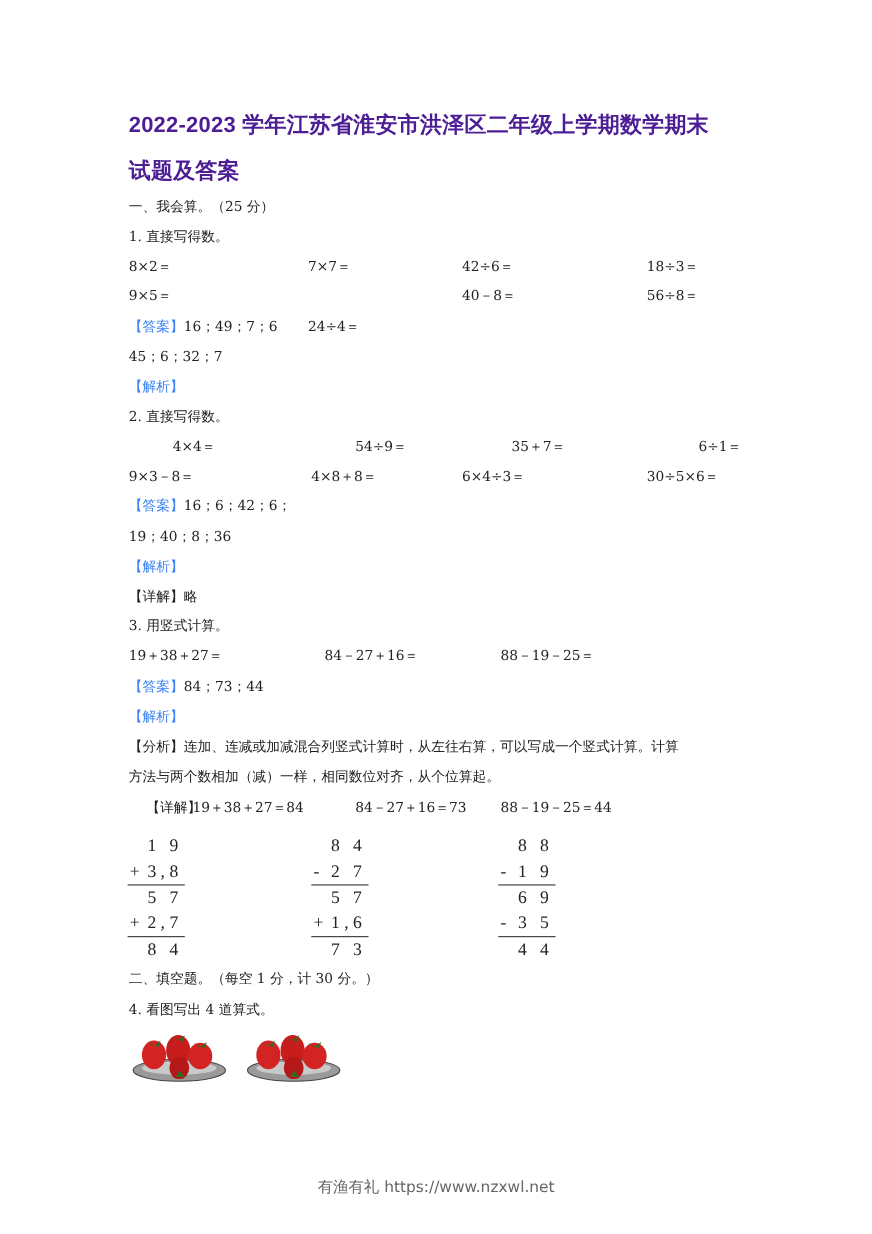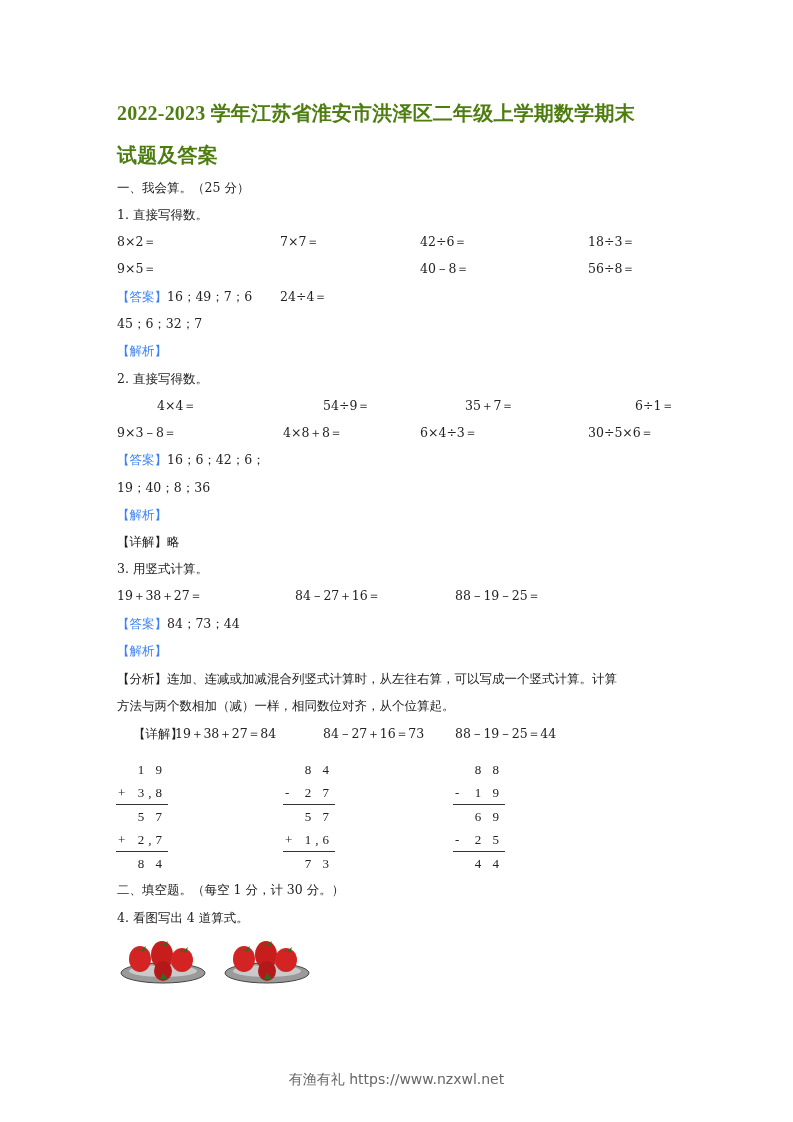--- a/index.html
+++ b/index.html
@@ -1,25 +1,25 @@
 <!DOCTYPE html>
 <html><head>
 <meta charset="utf-8">
 <style>
   html, body { margin: 0; padding: 0; background: #ffffff; }
   body { width: 793px; height: 1122px; position: relative; overflow: hidden;
          font-family: "DejaVu Serif", "Liberation Serif", serif; color: #222; }
   .abs { position: absolute; white-space: nowrap; }
-  .title { font-family: Liberation Serif, serif; font-weight: bold;
-           font-size: 20px; color: #4d7c0f; left: 117px; letter-spacing: 0.2px; }
+  .title { font-family: Liberation Sans, sans-serif; font-weight: bold;
+           font-size: 20px; color: #4c1d95; left: 117px; letter-spacing: 0.2px; }
   .line { font-size: 12.5px; left: 117px; color: #222; }
   .blue { color: #3b82f6; }
   .row { position: absolute; left: 117px; font-size: 12.5px; width: 560px; height: 18px; }
   .row span { position: absolute; top: 0; white-space: nowrap; }
-  .vc { position: absolute; font-size: 13px; font-family: "Liberation Serif", serif; color: #222; }
+  .vc { position: absolute; font-size: 16px; font-family: "Liberation Serif", serif; color: #222; }
   .vc .r { height: 23px; line-height: 23px; text-align: right; position: relative; width: 48px; letter-spacing: 4px; }
   .vc .op { position: absolute; left: 0; top: 0; letter-spacing: 0; }
   .vc .bar { border-top: 1px solid #333; width: 52px; margin-left: -2px; }
   .foot { font-family: "DejaVu Sans", "Liberation Sans", sans-serif; font-size: 14px; color: #666;
           left: 0; width: 793px; text-align: center; top: 1071px; }
   .berry-img { position: absolute; width: 90px; height: 50px; }
 </style>
 </head>
 <body>
 
@@ -104,21 +104,21 @@
     <div class="r"><span>5 7</span></div>
     <div class="r"><span class="op">+</span><span>1,6</span></div>
     <div class="bar"></div>
     <div class="r"><span>7 3</span></div>
   </div>
 <div class="vc" id="vc2" style="left:455px; top:758px;">
     <div class="r"><span>8 8</span></div>
     <div class="r"><span class="op">-</span><span>1 9</span></div>
     <div class="bar"></div>
     <div class="r"><span>6 9</span></div>
-    <div class="r"><span class="op">-</span><span>2 5</span></div>
+    <div class="r"><span class="op">-</span><span>3 5</span></div>
     <div class="bar"></div>
     <div class="r"><span>4 4</span></div>
   </div>
 
 <div class="abs line" style="top:882px;">二、填空题。（每空 1 分，计 30 分。）</div>
 <div class="abs line" style="top:910px;">4. 看图写出 4 道算式。</div>
 
 <svg class="berry-img" style="left:118px; top:935px;" viewBox="0 0 90 50">
   <ellipse cx="45" cy="38" rx="42" ry="10" fill="#9a9a9a" stroke="#444" stroke-width="1"></ellipse>
   <ellipse cx="45" cy="36" rx="34" ry="6" fill="#c9c9c9"></ellipse>

